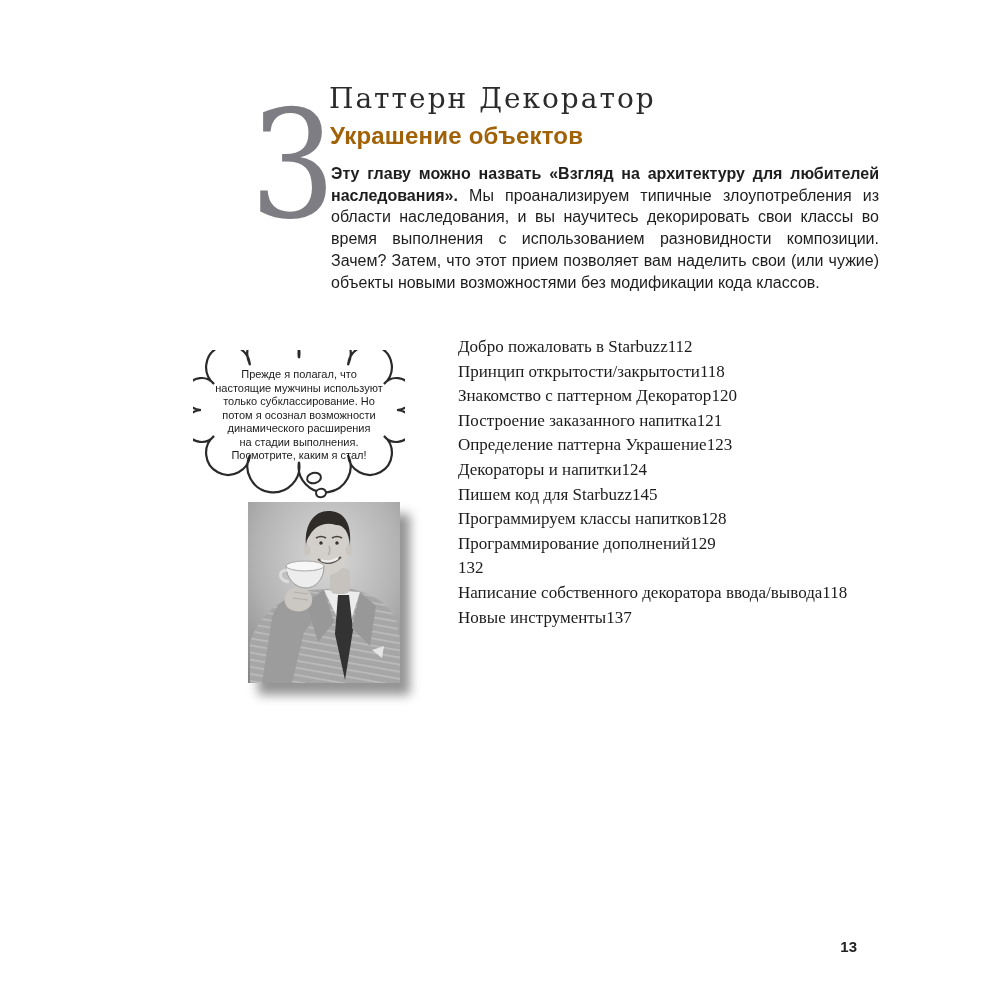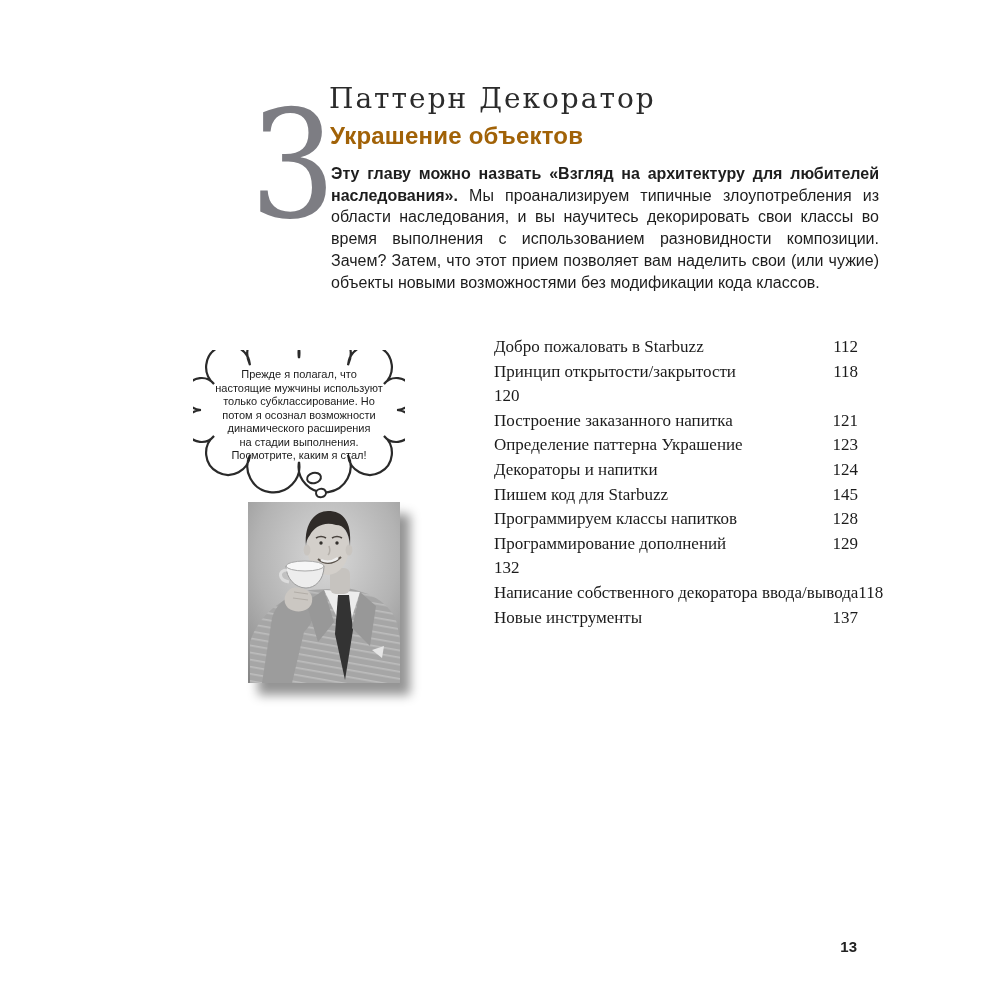--- a/index.html
+++ b/index.html
@@ -49,23 +49,22 @@
     box-shadow:10px 12px 10px rgba(0,0,0,.42);
     background:#9a9a9a;
   }
   .photo svg{display:block;}
   .toc{
     position:absolute;left:458px;top:337px;width:400px;
     font-family:"Liberation Serif",serif;
     font-size:17px;color:#1b1b1b;
   }
   .toc-row{
-    display:flex;justify-content:space-between;align-items:baseline;
+    display:flex;align-items:baseline;
     height:24.6px;
-    margin-left:36px;
   }
   .toc-title{white-space:nowrap;}
   .toc-page{text-align:right;}
   .page-number{
     position:absolute;left:805px;top:938px;width:52px;
     text-align:right;
     font-size:15px;font-weight:bold;color:#222;
   }
 </style>
 </head>
@@ -156,20 +155,21 @@
   <div class="toc">
     <div class="toc-row">
         <span class="toc-title">Добро пожаловать в Starbuzz</span>
         <span class="toc-page">112</span>
       </div>
     <div class="toc-row">
         <span class="toc-title">Принцип открытости/закрытости</span>
         <span class="toc-page">118</span>
       </div>
     <div class="toc-row">
+        <span class="toc-title">Знакомство с паттерном Декоратор</span>
         <span class="toc-page">120</span>
       </div>
     <div class="toc-row">
         <span class="toc-title">Построение заказанного напитка</span>
         <span class="toc-page">121</span>
       </div>
     <div class="toc-row">
         <span class="toc-title">Определение паттерна Украшение</span>
         <span class="toc-page">123</span>
       </div>

